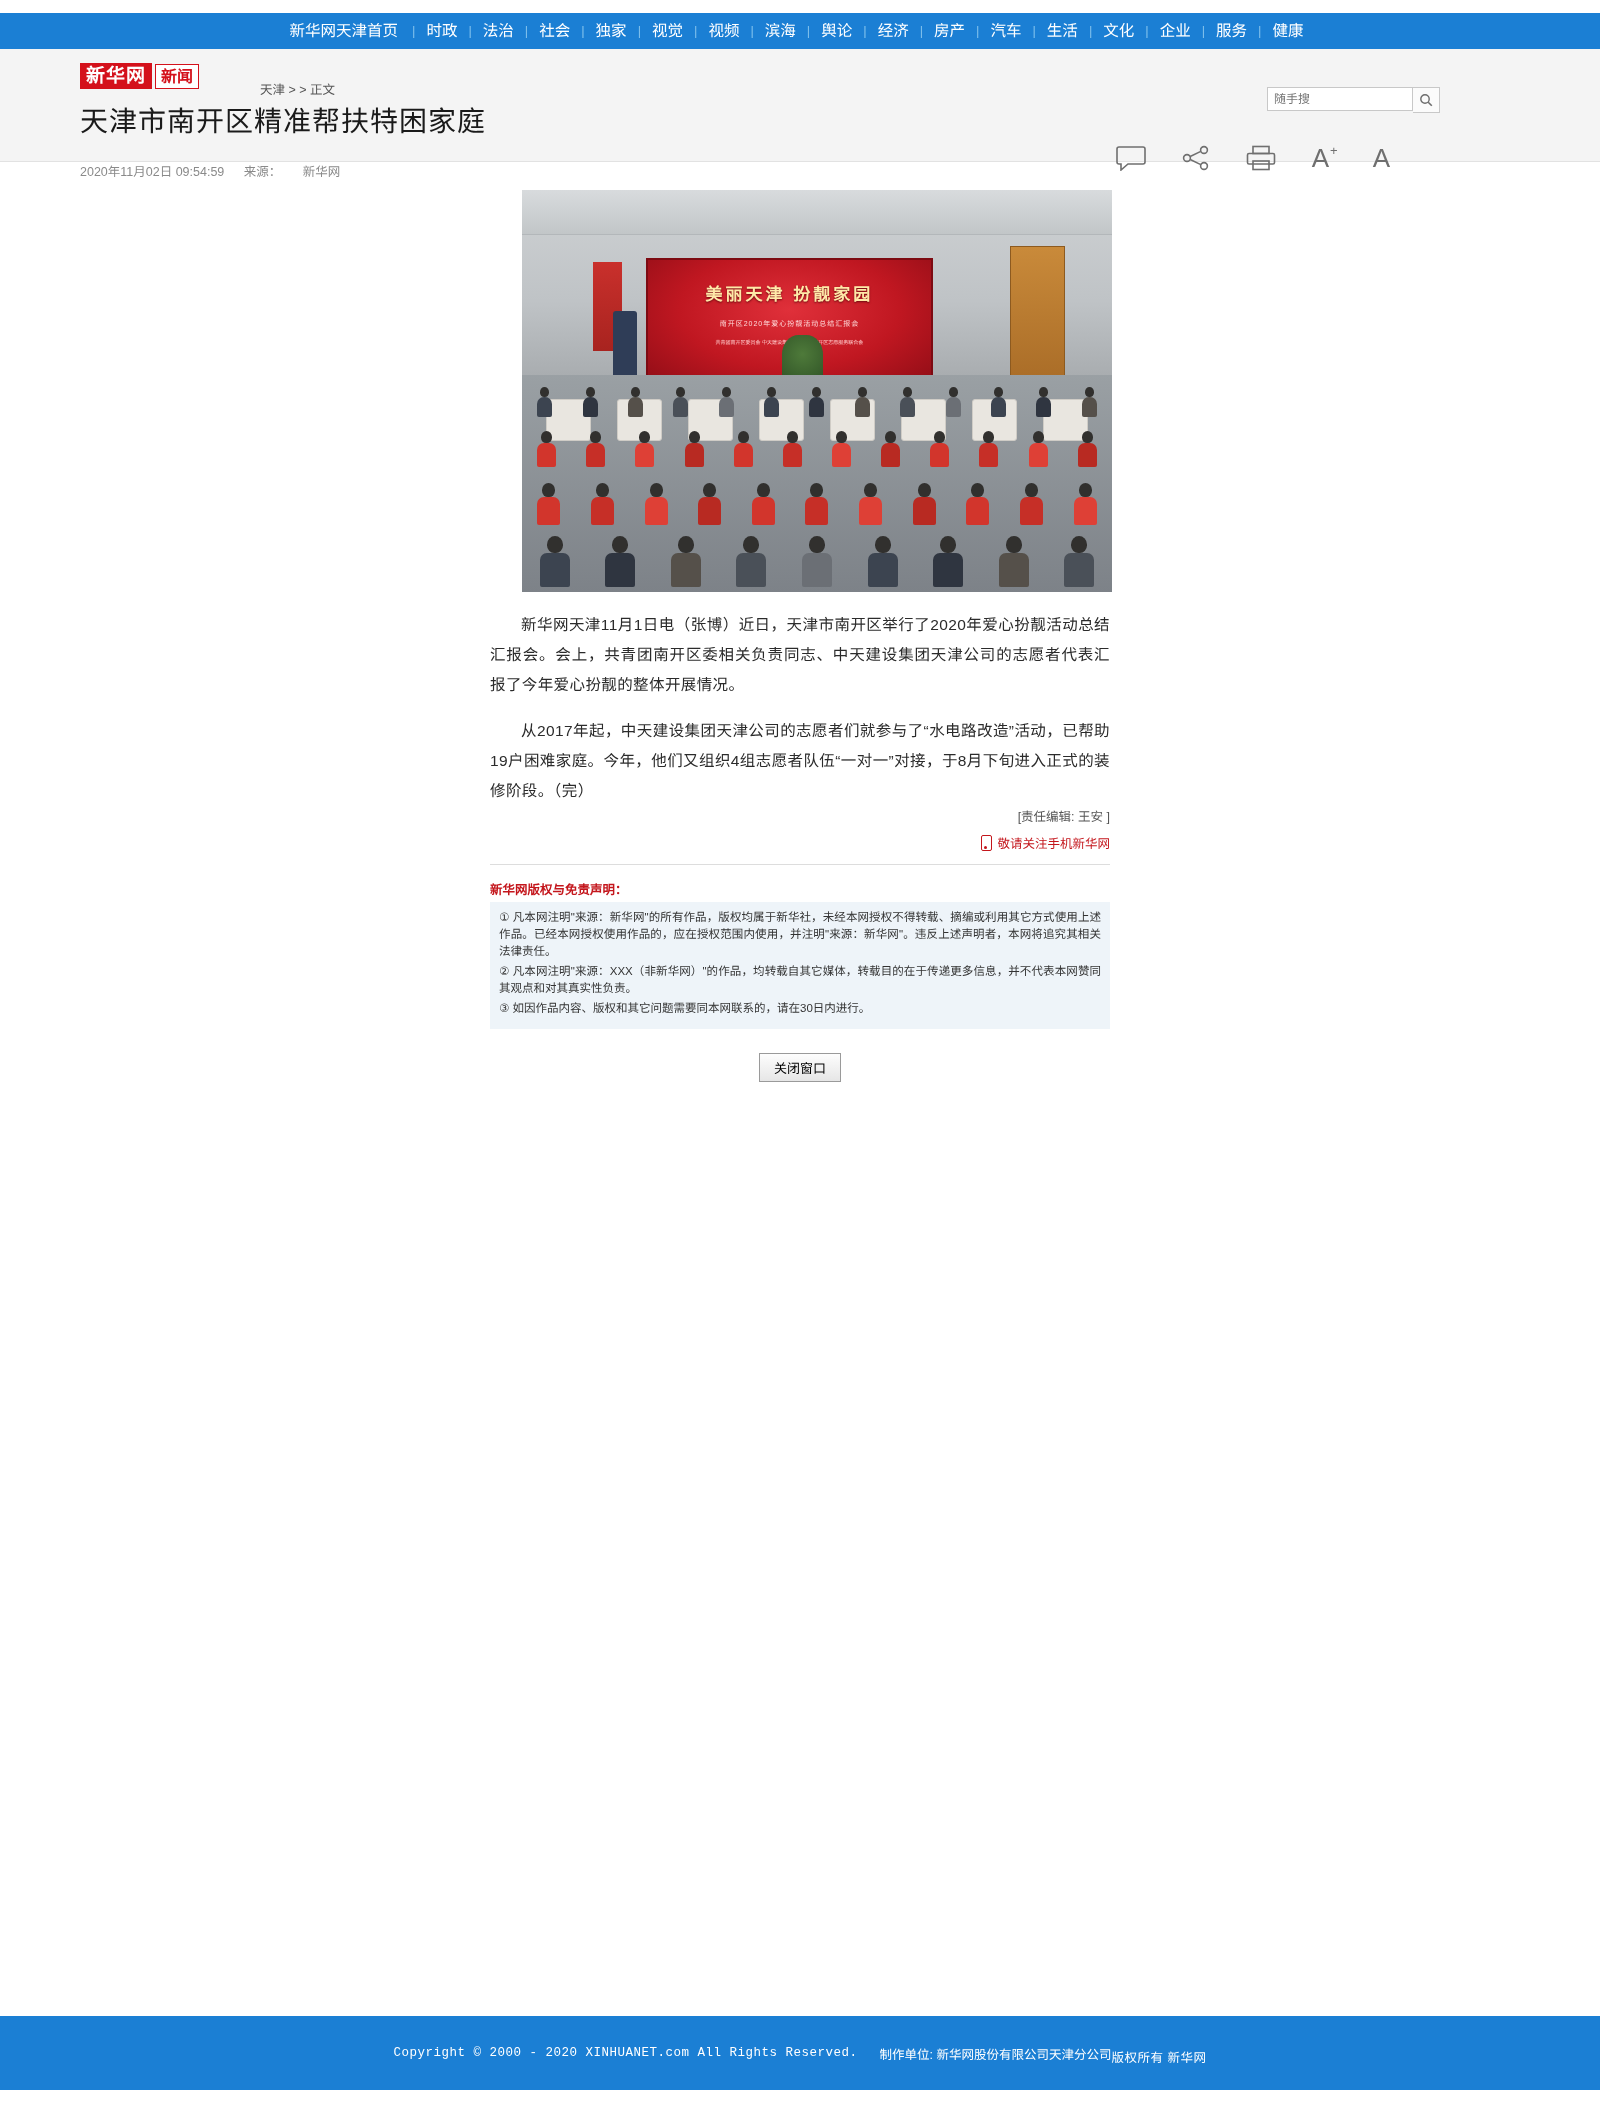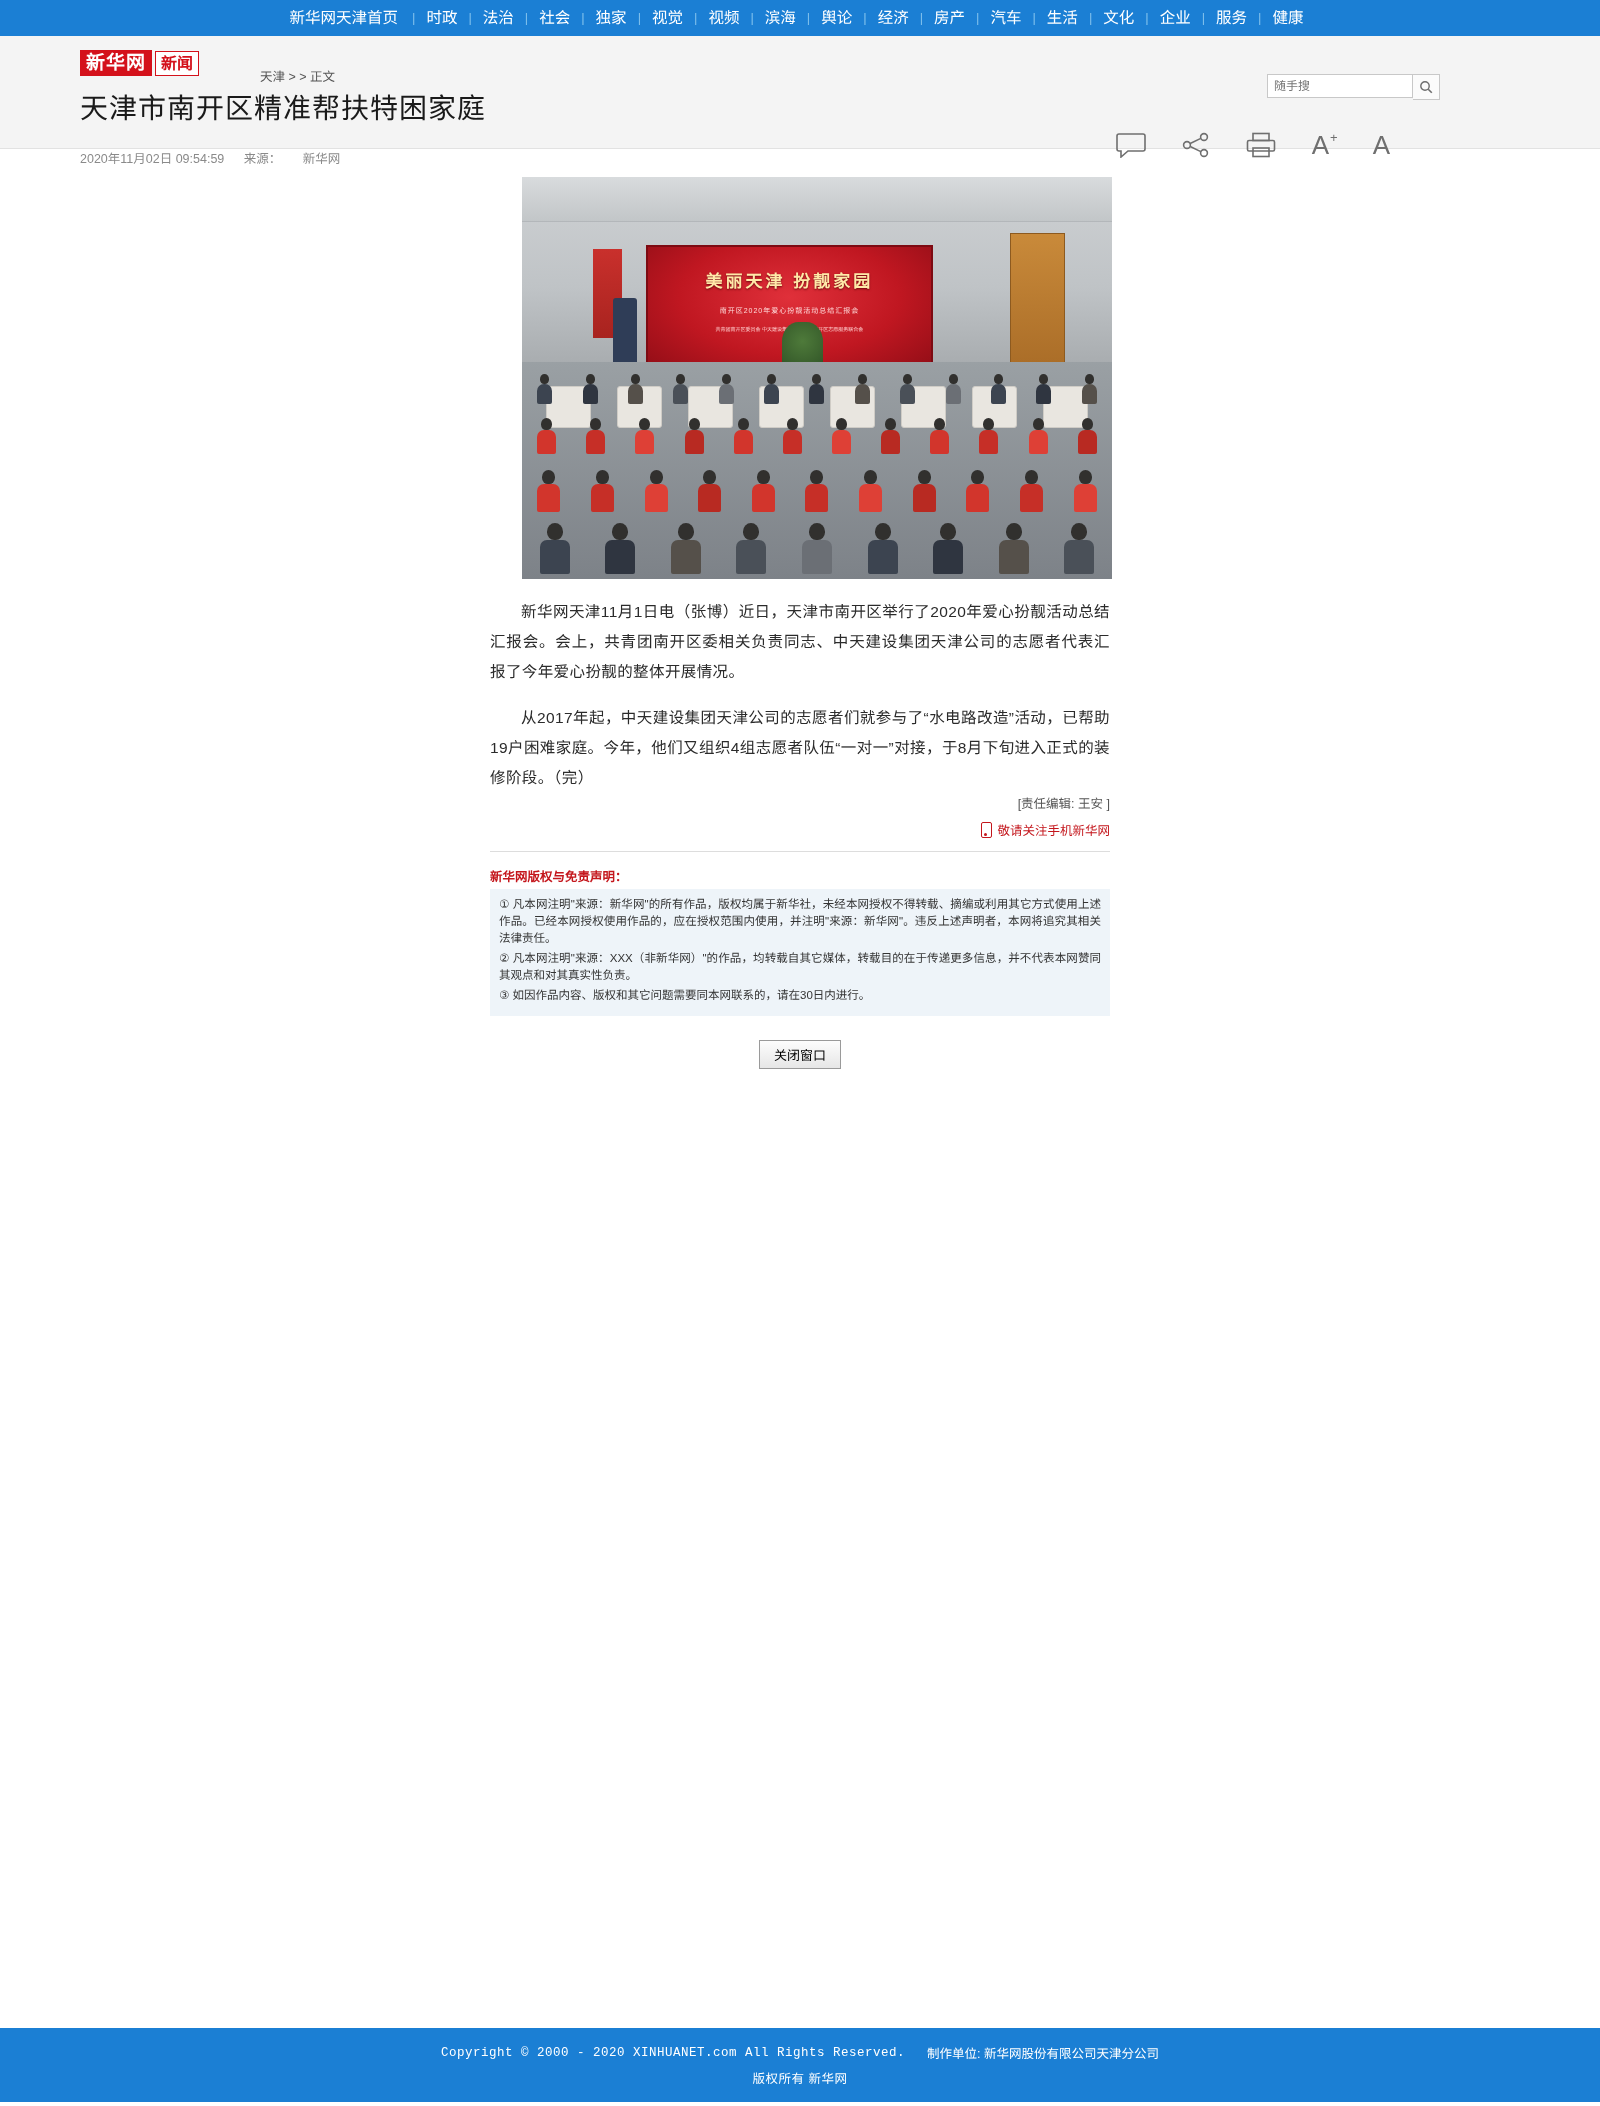--- a/index.html
+++ b/index.html
@@ -14,20 +14,21 @@
     position: relative;
   }
 
   
   .topnav {
     background: #1b7fd4;
     height: 36px;
     display: flex;
     align-items: center;
     justify-content: center;
+    margin-top: 13px;
   }
   .topnav-inner {
     display: flex;
     align-items: center;
     height: 36px;
   }
   .topnav a {
     color: #ffffff;
     font-size: 15.5px;
     text-decoration: none;
@@ -338,26 +339,26 @@
     padding: 4px 14px;
     border: 1px solid #9a9a9a;
     background: linear-gradient(180deg,#fdfdfd,#e6e6e6);
     cursor: pointer;
     font-family: "Liberation Sans", sans-serif;
   }
 
   
   .footer {
     position: absolute;
-    left: 0; right: 0; bottom: 4px;
+    left: 0; right: 0; bottom: 16px;
     background: #1b7fd4;
     height: 74px;
     color: #ffffff;
     display: flex;
-    flex-direction: column;
+    flex-direction: row;
     align-items: center;
     justify-content: center;
   }
   .footer .l1 {
     font-size: 12.5px;
     font-family: "Liberation Mono", monospace;
     letter-spacing: 0.5px;
     display: flex;
     align-items: center;
     gap: 22px;

